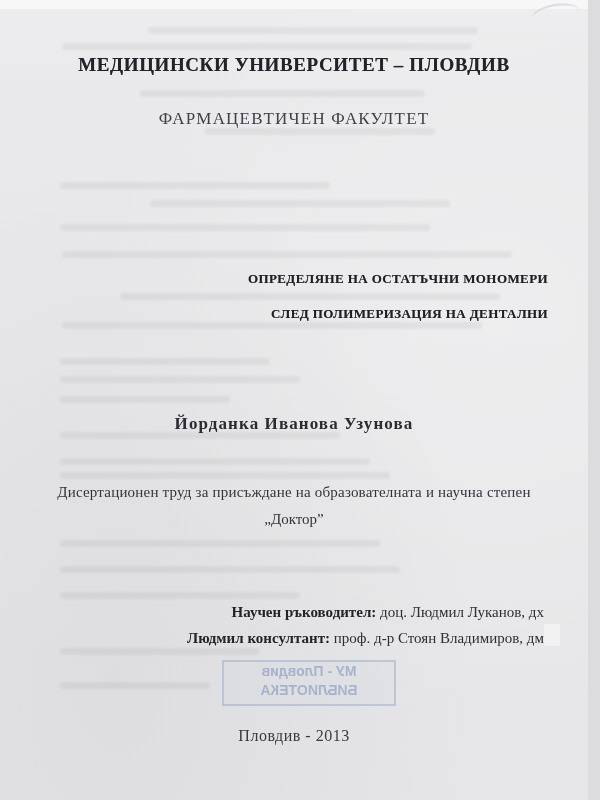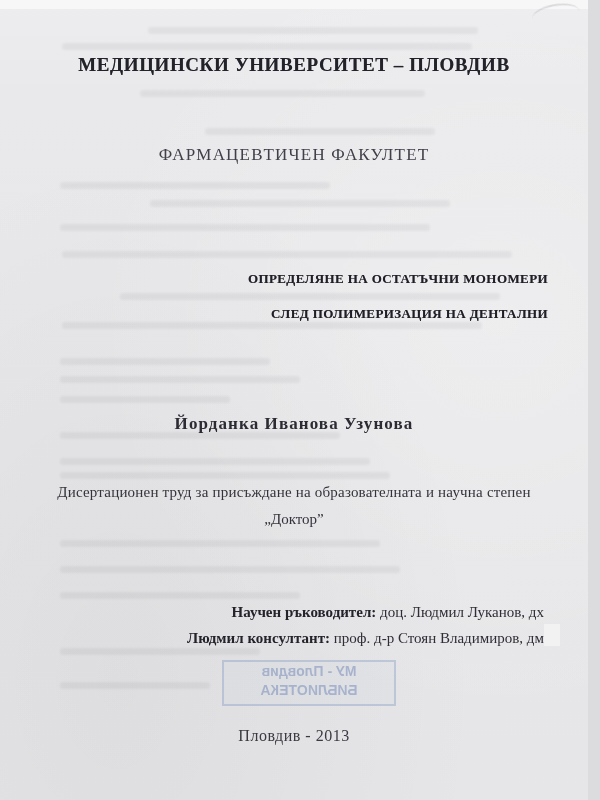--- a/index.html
+++ b/index.html
@@ -22,21 +22,21 @@
     position:absolute;left:0;top:0;width:600px;height:9px;
     background:#f7f7f7;
   }
   .txt{position:absolute;left:0;right:0;text-align:center;color:#26262c;}
   .inst-1{
     top:54px;
     font-size:19px;font-weight:bold;letter-spacing:0.6px;
     color:#22222a;
     text-shadow:0 0 0.6px rgba(34,34,42,0.5);
   }
-  .inst-2{top:109px;font-size:17px;letter-spacing:1.2px;color:#40404a;font-weight:500;margin-top:36px;}
+  .inst-2{top:109px;font-size:17px;letter-spacing:1.2px;color:#40404a;font-weight:500;}
   .inst-3{top:141px;font-size:17px;letter-spacing:1.2px;color:#40404a;font-weight:500;}
   .thesis-title{
     position:absolute;left:56px;right:40px;top:261px;
     text-align:right;
     font-size:13px;font-weight:bold;line-height:35px;letter-spacing:0.4px;
     color:#1f1f27;
     text-shadow:0 0 0.6px rgba(31,31,39,0.5);
   }
   .author{
     top:403px;

